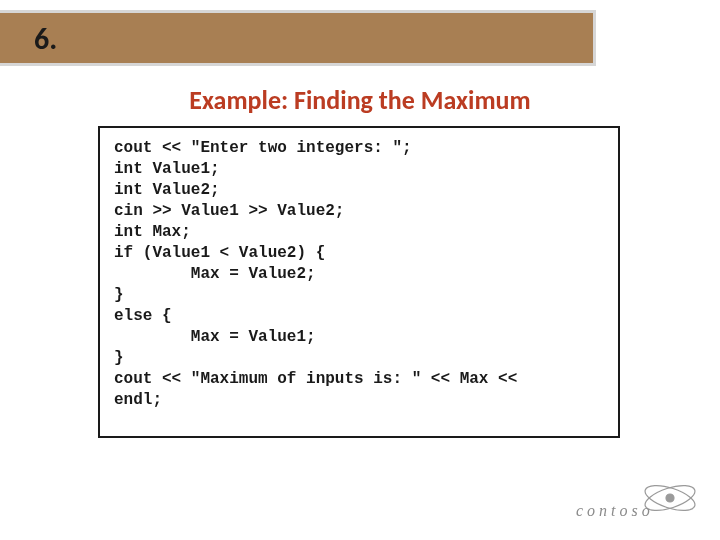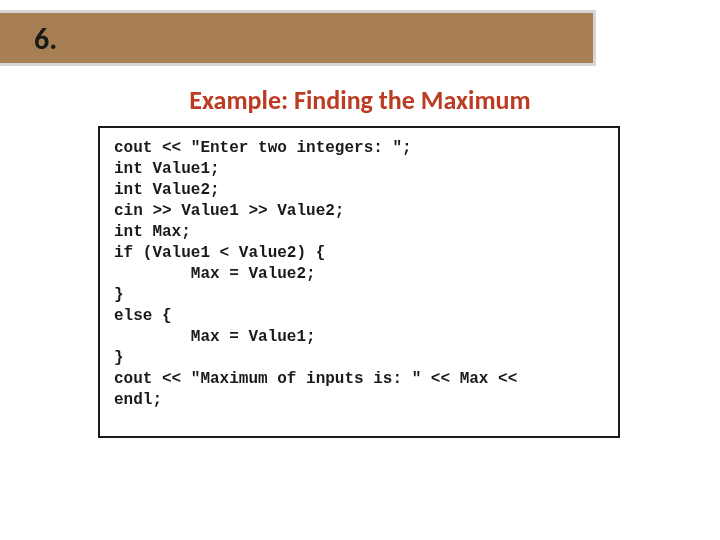--- a/index.html
+++ b/index.html
@@ -102,14 +102,24 @@
 int Max;
 if (Value1 &lt; Value2) {
         Max = Value2;
 }
 else {
         Max = Value1;
 }
 cout &lt;&lt; "Maximum of inputs is: " &lt;&lt; Max &lt;&lt;
 endl;</div>
 
+  <div class="logo">
+    <svg viewBox="0 0 130 46">
+      <g fill="none" stroke="#9a9a9a" stroke-width="1.2">
+        <ellipse cx="100" cy="22" rx="26" ry="10" transform="rotate(-18 100 22)"></ellipse>
+        <ellipse cx="100" cy="22" rx="26" ry="10" transform="rotate(18 100 22)"></ellipse>
+        <circle cx="100" cy="22" r="4" fill="#9a9a9a"></circle>
+      </g>
+      <text x="6" y="40" font-family="Georgia, 'Times New Roman', serif" font-size="16" letter-spacing="4" fill="#8b8b8b" font-style="italic">contoso</text>
+    </svg>
+  </div>
 
 </div>
 
 </body></html>

